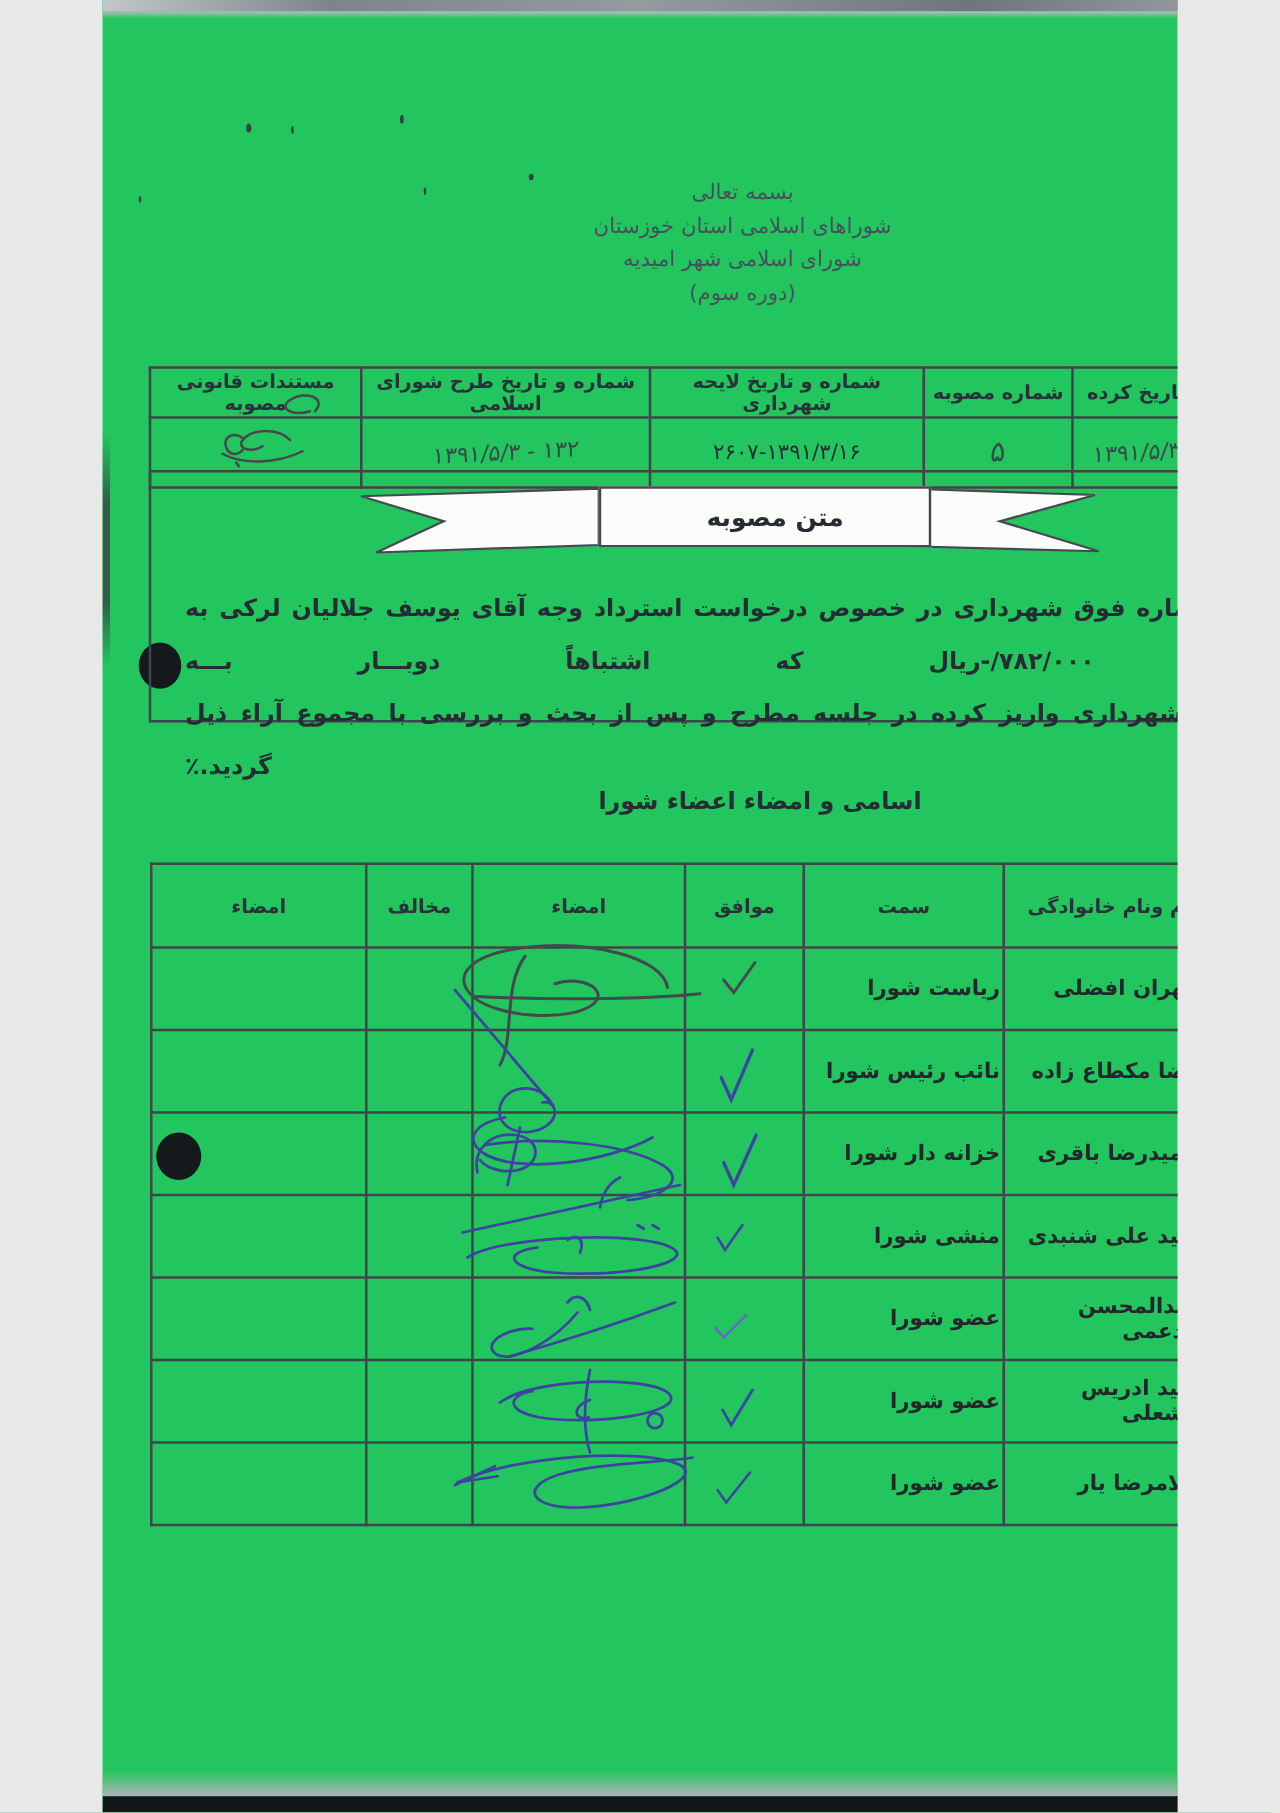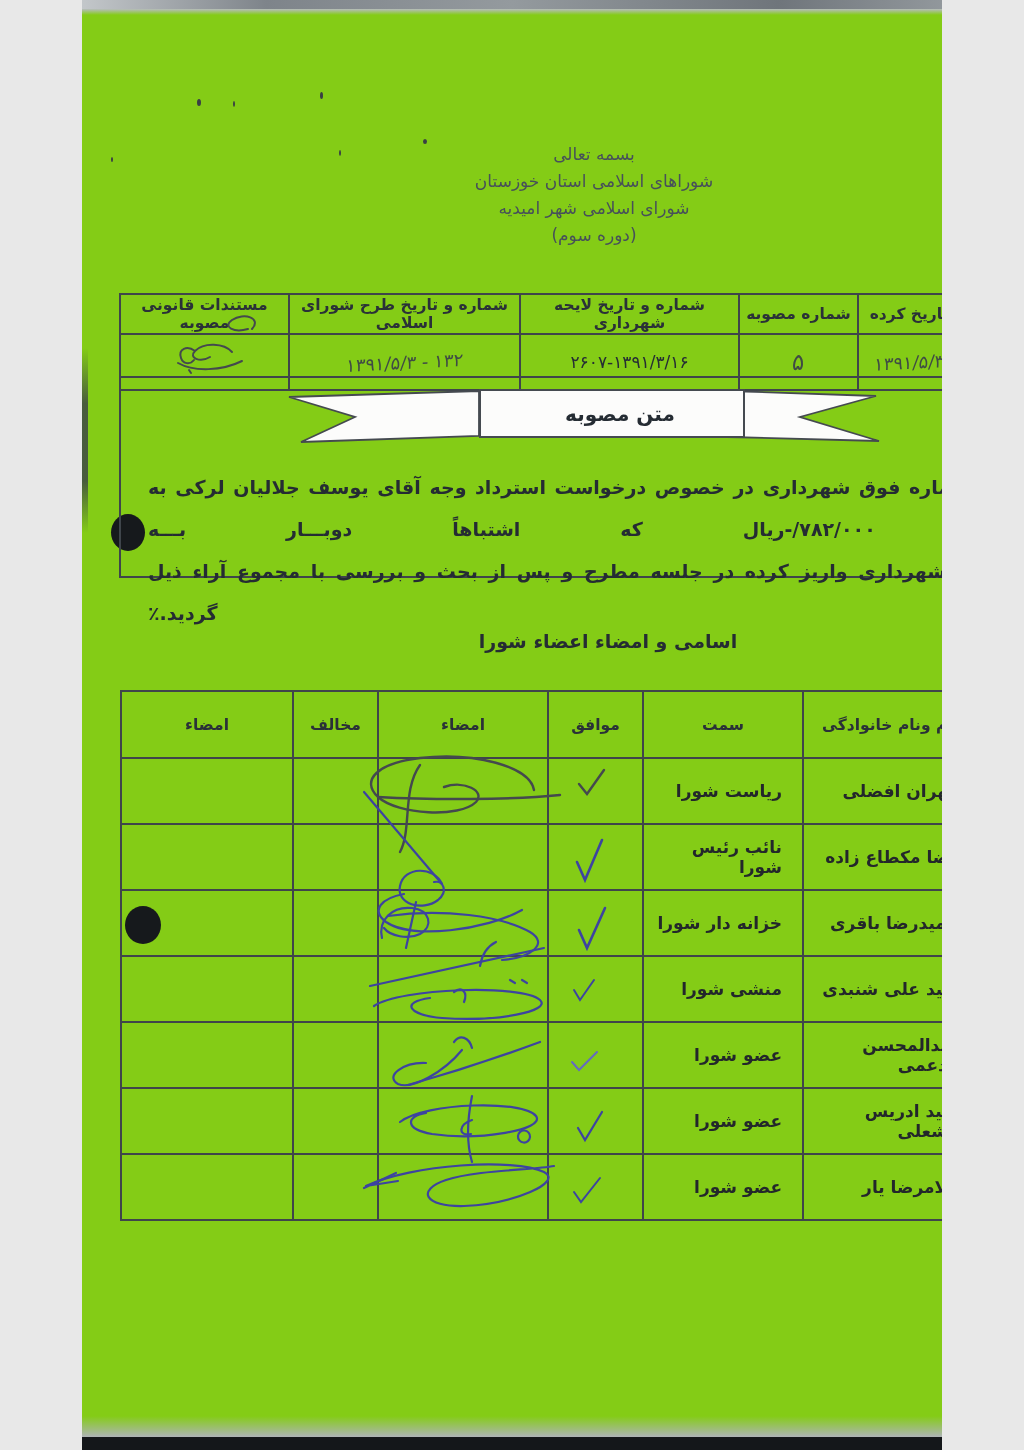--- a/index.html
+++ b/index.html
@@ -1,18 +1,18 @@
 <!DOCTYPE html>
 <html lang="fa"><head>
 <meta charset="utf-8">
 <style>
   html,body{margin:0;padding:0;background:#e8e8e8;}
   #page{
     position:relative;width:860px;height:1450px;margin:0 auto;
-    background:#84cc16;overflow:hidden;direction:rtl;
+    background:#22c55e;overflow:hidden;direction:rtl;
     font-family:"DejaVu Sans",sans-serif;color:#262d35;
   }
   .abs{position:absolute;}
   
   .top-band{left:0;top:0;width:1024px;height:9px;
     background:linear-gradient(90deg,#c3c7ca,#7e848a 18%,#949a9e 42%,#6f757b 68%,#9aa0a4 88%,#b8bcc0);}
   .top-fade{left:0;top:9px;width:1024px;height:6px;
     background:linear-gradient(#b7bcbf,rgba(255,255,255,0));}
   .bottom-smear{left:0;top:1416px;width:1024px;height:21px;
     background:linear-gradient(rgba(246,246,245,0),#aeb3b6);}
@@ -44,21 +44,21 @@
   .ltr{direction:ltr;unicode-bidi:isolate;display:inline-block;}
   
   .sect-title{left:246px;top:630px;width:560px;text-align:center;
     font-size:19px;font-weight:bold;color:#252c33;}
   .mtbl{left:38px;top:690px;width:925px;}
   .mtbl th,.mtbl td{border:2px solid #3f454b;overflow:visible;}
   .mtbl th{height:63px;font-size:15.5px;font-weight:bold;color:#2a3138;vertical-align:middle;}
   .mtbl td{height:62px;vertical-align:middle;font-size:17px;font-weight:bold;color:#23272b;}
   .cell-num{text-align:center;font-size:17px;}
   .cell-name{text-align:right;padding-right:18px;}
-  .cell-pos{text-align:right;padding-right:20px;font-size:16px;}
+  .cell-pos{text-align:right;padding-right:2px;font-size:16px;}
   .rotated{display:inline-block;transform:rotate(95deg);font-size:14px;letter-spacing:1px;}
   
   .ink-overlay{left:0;top:0;width:1024px;height:1450px;pointer-events:none;}
 </style>
 </head>
 <body>
 
 <div id="page">
 
   <div class="abs top-band"></div>

